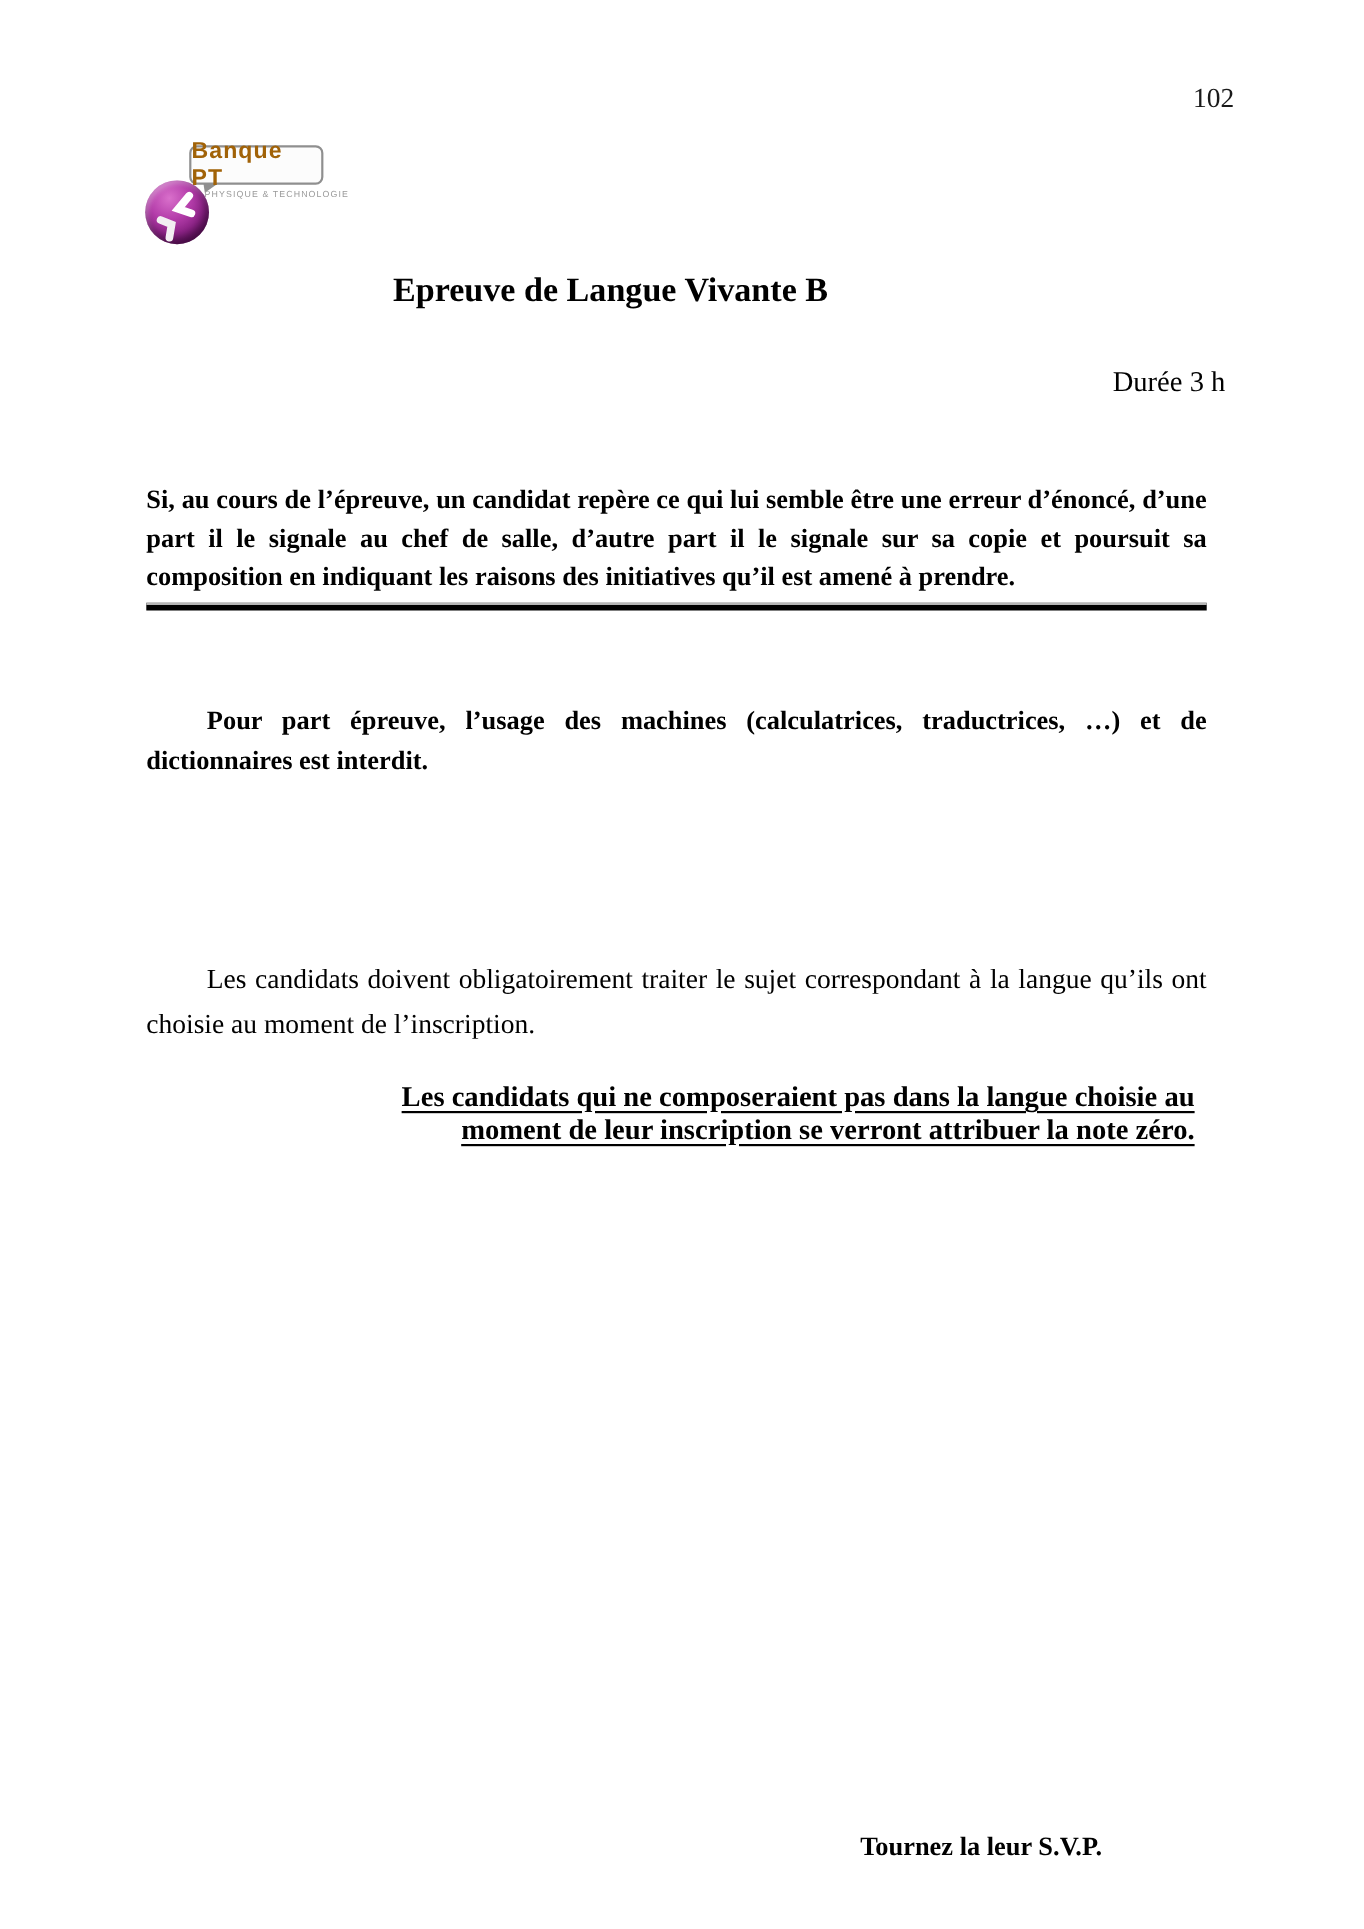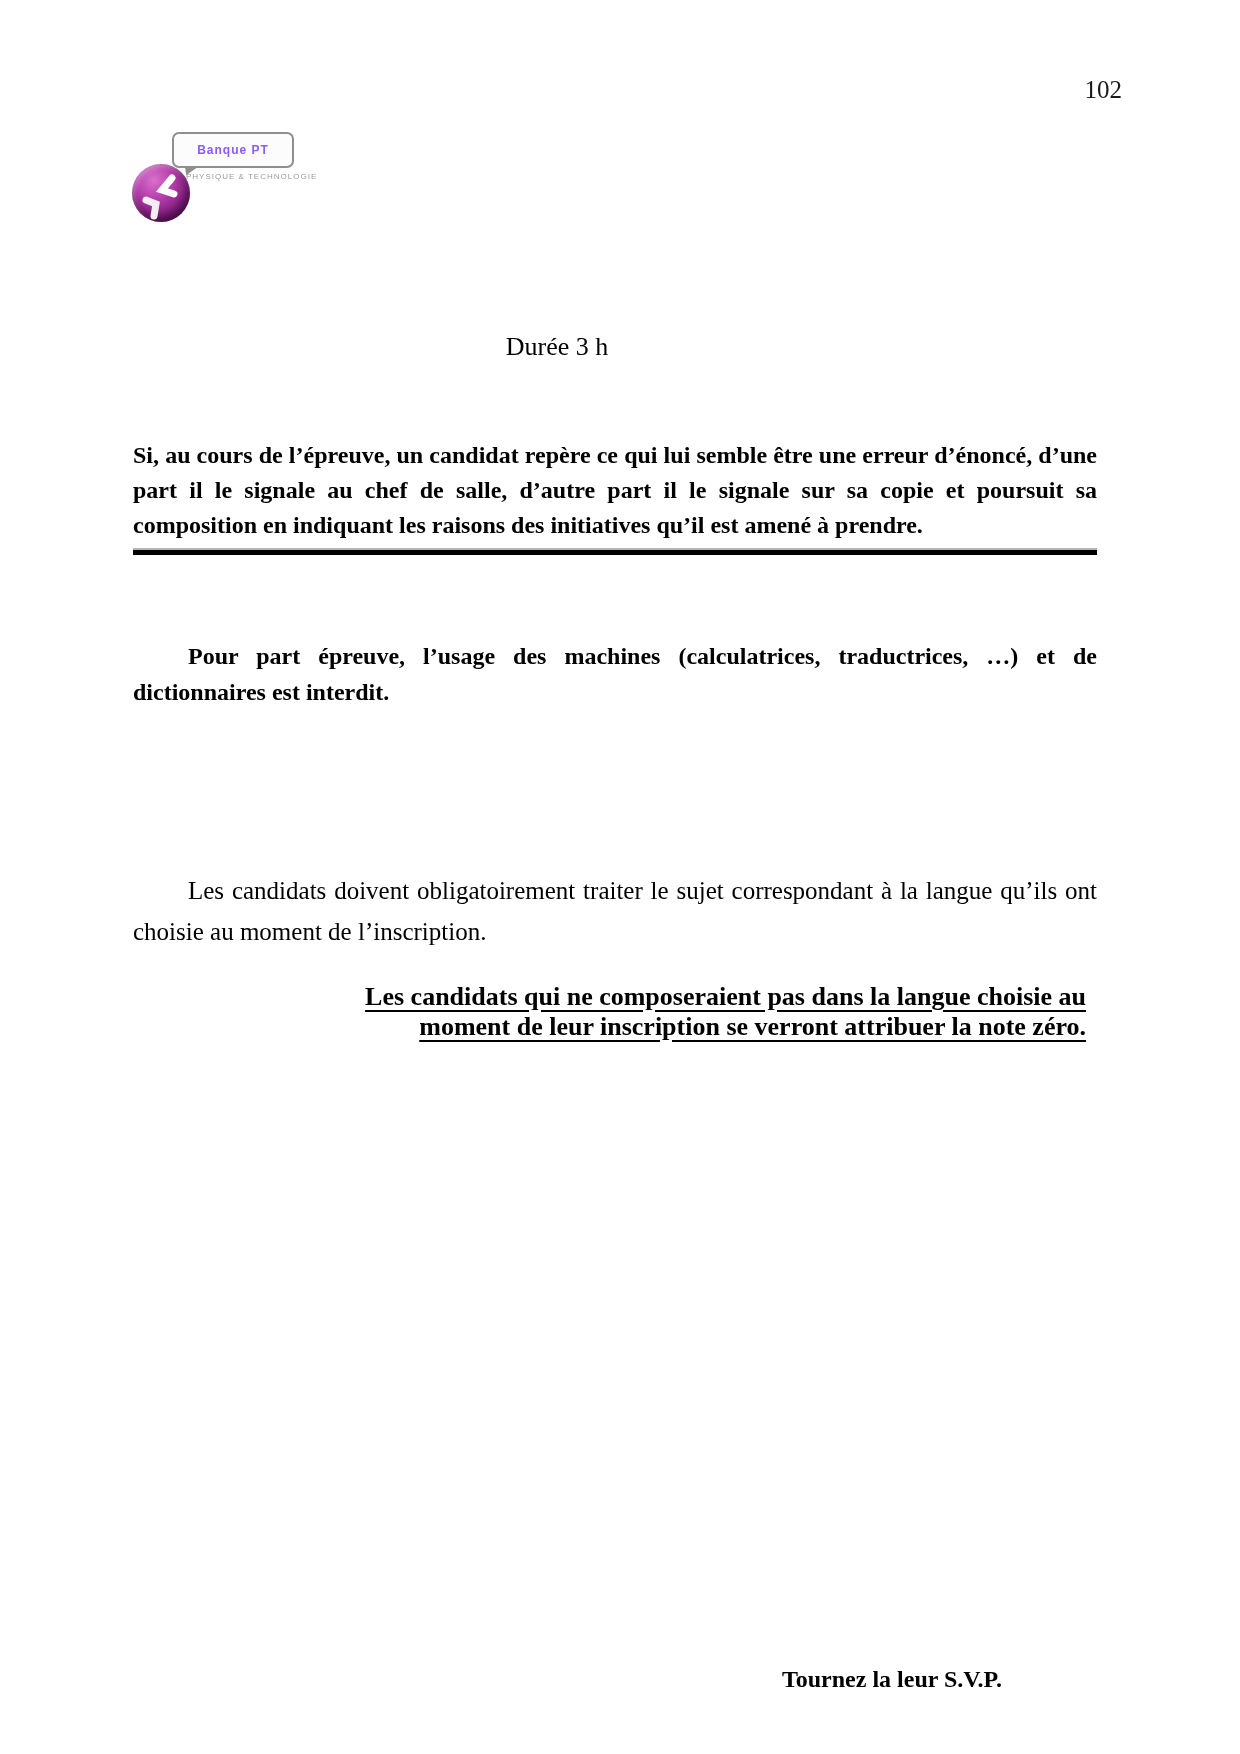--- a/index.html
+++ b/index.html
@@ -16,21 +16,21 @@
     position:absolute;top:76px;left:0;width:1122px;
     text-align:right;font-size:25px;color:#1a1a1a;
   }
   
   .logo{position:absolute;left:130px;top:128px;width:180px;height:100px;}
   .logo-bubble{
     position:absolute;left:42px;top:4px;width:118px;height:32px;
     background:#fcfcfc;border:2px solid #8f8f8f;border-radius:7px;
     display:flex;align-items:center;justify-content:center;
     font-family:"Liberation Sans", sans-serif;
-    font-weight:bold;font-size:12px;letter-spacing:1px;color:#8b5cf6;
+    font-weight:bold;font-size:21px;letter-spacing:1px;color:#a16207;
   }
   .logo-bubble-tail{
     position:absolute;left:52px;top:36px;width:0;height:0;
     border-left:6px solid transparent;border-right:9px solid transparent;
     border-top:12px solid #8f8f8f;transform:rotate(18deg);
   }
   .logo-subtitle{
     position:absolute;left:56px;top:44px;width:120px;
     font-family:"Liberation Sans", sans-serif;
     font-size:8px;letter-spacing:1px;color:#9a9a9a;white-space:nowrap;
@@ -41,21 +41,21 @@
     box-shadow:inset -3px -5px 8px rgba(40,0,40,.55), inset 2px 3px 5px rgba(255,255,255,.35);
   }
   .logo-sphere svg{position:absolute;left:0;top:0;}
   
   .doc-title{
     position:absolute;left:0;top:246px;width:1110px;
     text-align:center;font-size:31px;font-weight:bold;
   }
   .doc-duration{
     position:absolute;left:0;top:332px;width:1114px;
-    text-align:center;font-size:26px;
+    text-align:right;font-size:26px;
   }
   
   .para{position:absolute;left:133px;width:964px;text-align:justify;margin-top:46px;}
   .para-error{
     top:392px;font-size:24px;font-weight:bold;line-height:35px;
   }
   .rule{
     position:absolute;left:133px;top:548px;width:964px;height:5px;
     background:#000;border-top:2px solid #b5b5b5;
   }
@@ -95,20 +95,21 @@
     </div>
     <div class="logo-subtitle">PHYSIQUE &amp; TECHNOLOGIE</div>
     <div class="logo-sphere">
       <svg width="58" height="58" viewBox="0 0 58 58">
         <polyline points="40,14 30,26 42,30" fill="none" stroke="#ffffff" stroke-width="7" stroke-linecap="round" stroke-linejoin="miter"></polyline>
         <polyline points="14,36 24,40 22,52" fill="none" stroke="#f2eef2" stroke-width="7" stroke-linecap="round" stroke-linejoin="miter"></polyline>
       </svg>
     </div>
   </div>
 
+  <div class="doc-title">Epreuve de Langue Vivante B</div>
 
   <div class="doc-duration">Durée 3 h</div>
 
   <div class="para para-error">Si, au cours de l’épreuve, un candidat repère ce qui lui semble être une erreur d’énoncé, d’une part il le signale au chef de salle, d’autre part il le signale sur sa copie et poursuit sa composition en indiquant les raisons des initiatives qu’il est amené à prendre.</div>
 
   <div class="rule"></div>
 
   <div class="para para-machines">Pour part épreuve, l’usage des machines (calculatrices, traductrices, …) et de dictionnaires est interdit.</div>
 
   <div class="para para-language">Les candidats doivent obligatoirement traiter le sujet correspondant à la langue qu’ils ont choisie au moment de l’inscription.</div>

